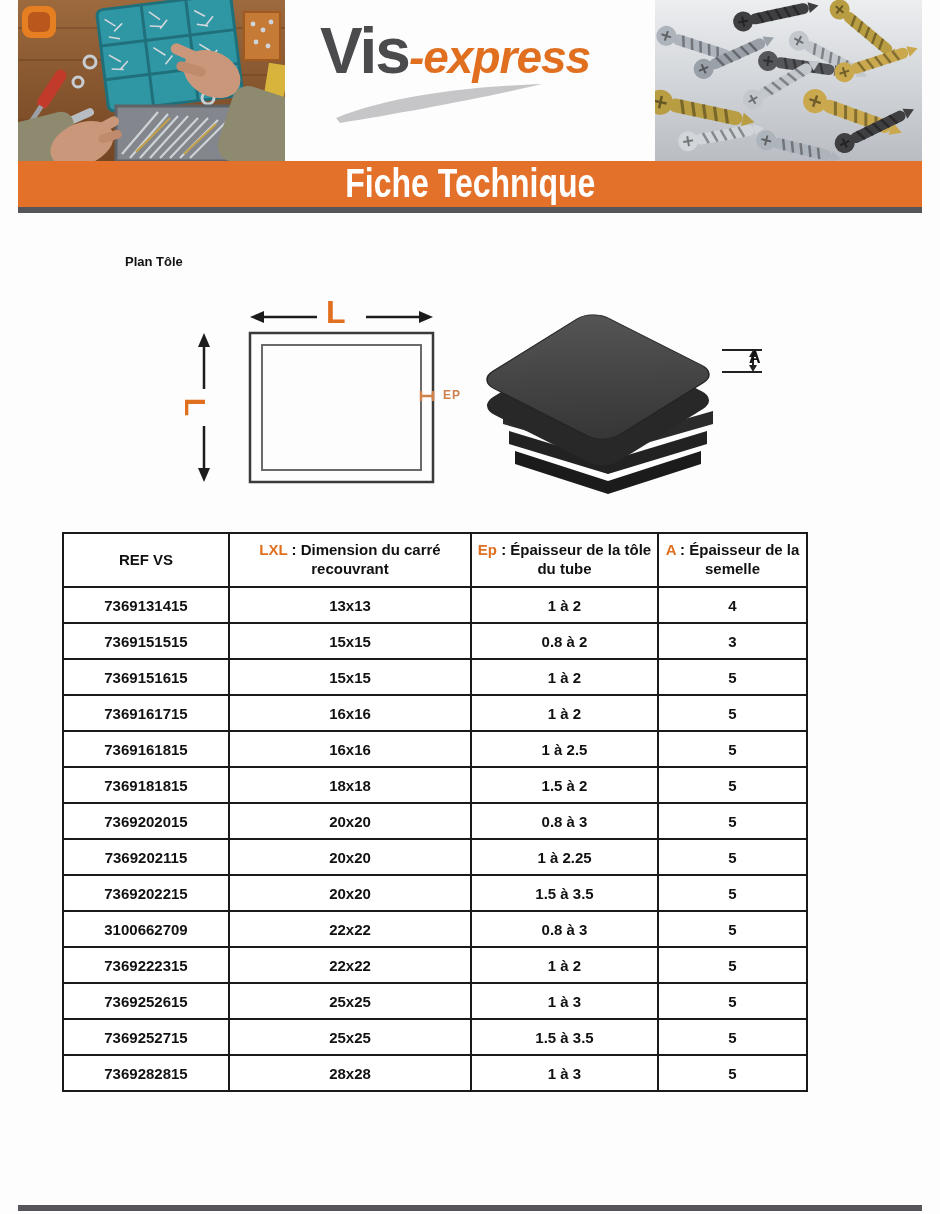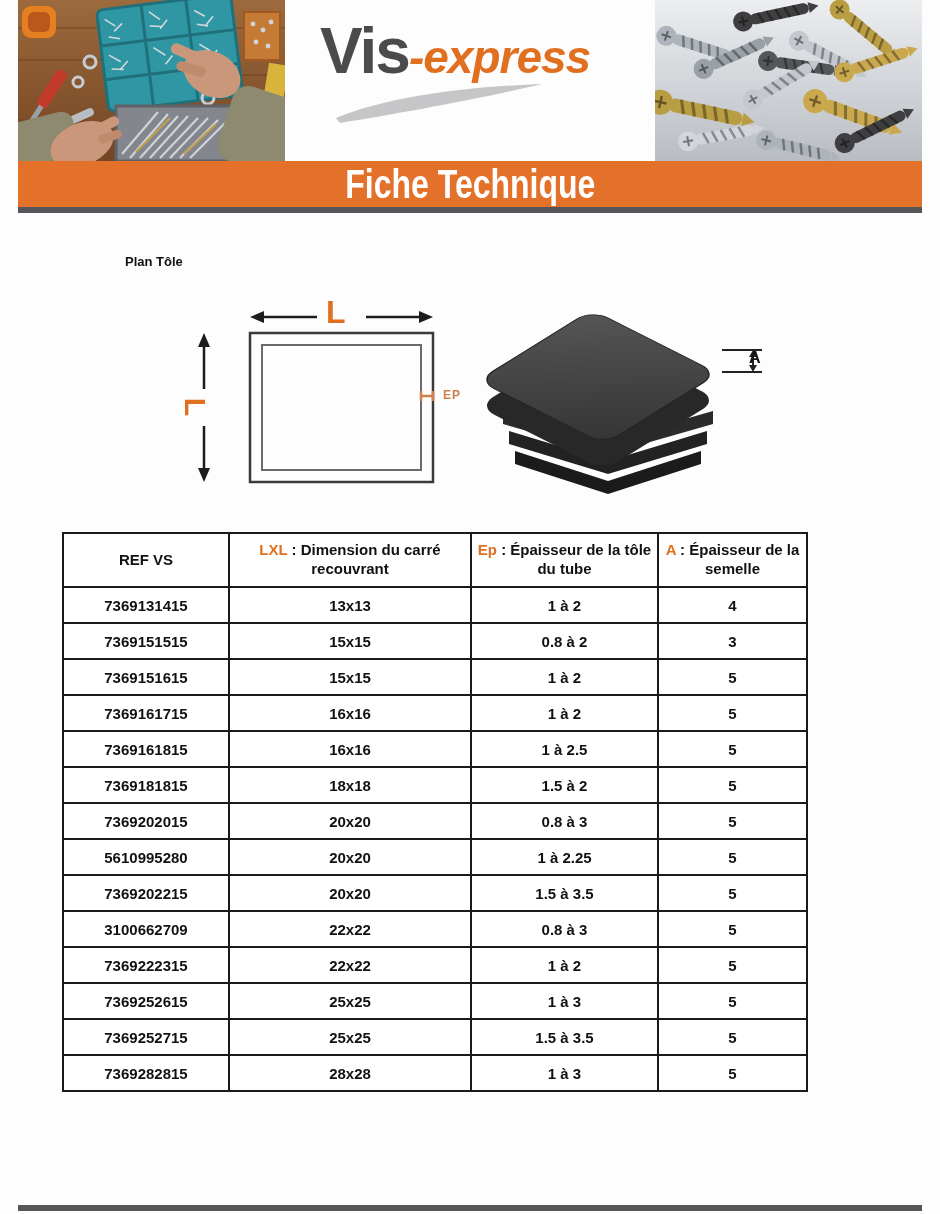--- a/index.html
+++ b/index.html
@@ -14,21 +14,21 @@
 
   
   .logo{position:absolute;top:14px;left:50%;transform:translateX(-50%);
         width:300px;height:120px;text-align:left;white-space:nowrap;}
   .logo-vis{font-weight:bold;font-size:64px;color:#4b4b4e;letter-spacing:-2px;}
   .logo-express{font-weight:bold;font-style:italic;font-size:46px;color:#e07020;letter-spacing:-1px;}
   .logo-swoosh{position:absolute;left:12px;top:68px;}
 
   
   .banner{position:absolute;left:18px;top:161px;width:904px;height:46px;
-          background:#e4712a;display:flex;align-items:center;justify-content:center;}
+          background:#e4712a;display:flex;justify-content:center;}
   .banner-title{color:#fff;font-weight:bold;font-size:40px;display:inline-block;
           transform:scaleX(0.8);letter-spacing:0px;}
   .banner-underline{position:absolute;left:18px;top:207px;width:904px;height:6px;background:#55565a;}
 
   .section-title{position:absolute;left:125px;top:254px;font-size:13px;font-weight:bold;}
 
   
   .dim-l{position:absolute;left:326px;top:294px;font-size:32px;font-weight:bold;color:#e07020;}
   .dim-l-rot{position:absolute;left:186px;top:390px;font-size:30px;font-weight:bold;color:#e07020;
              transform:rotate(90deg);}
@@ -263,21 +263,21 @@
         <td>1.5 à 2</td>
         <td>5</td>
       </tr>
       <tr>
         <td>7369202015</td>
         <td>20x20</td>
         <td>0.8 à 3</td>
         <td>5</td>
       </tr>
       <tr>
-        <td>5610995280</td>
+        <td>7369202115</td>
         <td>20x20</td>
         <td>1 à 2.25</td>
         <td>5</td>
       </tr>
       <tr>
         <td>7369202215</td>
         <td>20x20</td>
         <td>1.5 à 3.5</td>
         <td>5</td>
       </tr>

